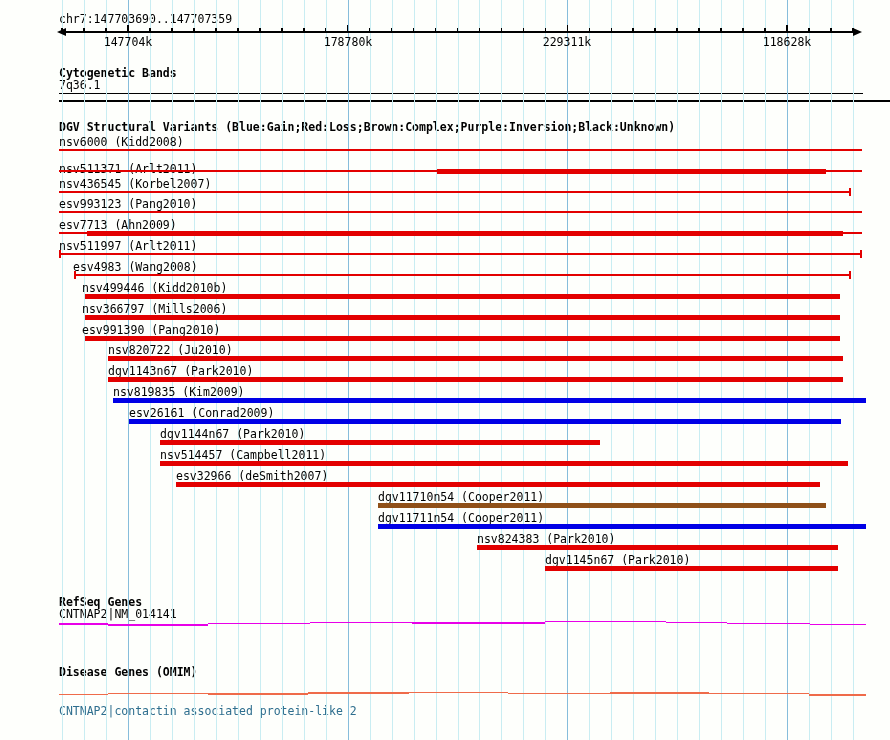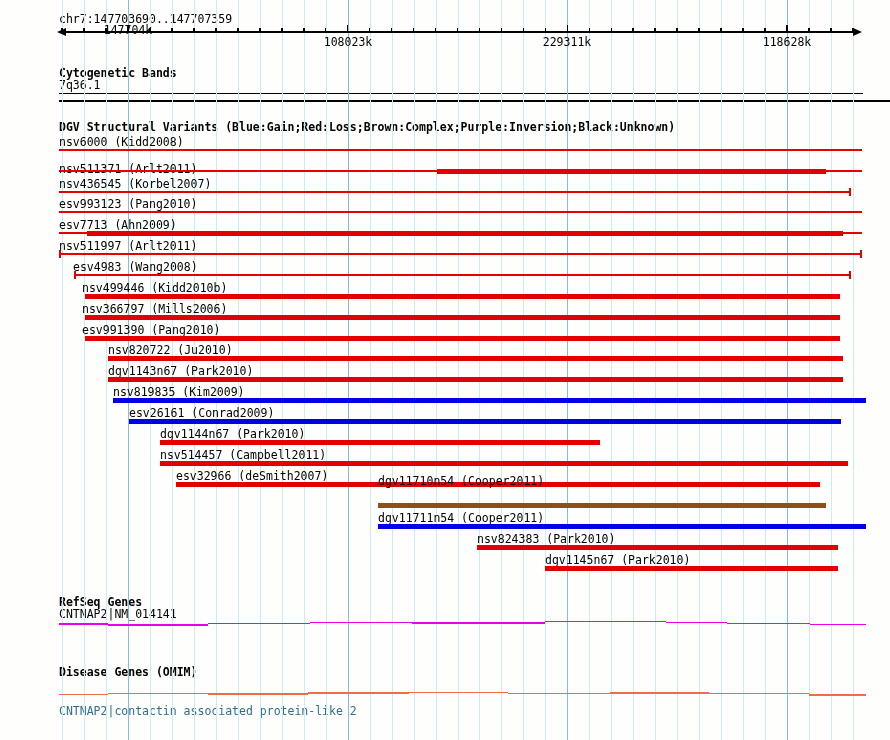--- a/index.html
+++ b/index.html
@@ -109,22 +109,22 @@
     <div style="position: absolute; left: 654.424px; top: 27.5px; width: 1.5px; height: 5px; background: rgb(0, 0, 0);"></div>
     <div style="position: absolute; left: 676.386px; top: 27.5px; width: 1.5px; height: 5px; background: rgb(0, 0, 0);"></div>
     <div style="position: absolute; left: 698.348px; top: 27.5px; width: 1.5px; height: 5px; background: rgb(0, 0, 0);"></div>
     <div style="position: absolute; left: 720.31px; top: 27.5px; width: 1.5px; height: 5px; background: rgb(0, 0, 0);"></div>
     <div style="position: absolute; left: 742.272px; top: 27.5px; width: 1.5px; height: 5px; background: rgb(0, 0, 0);"></div>
     <div style="position: absolute; left: 764.234px; top: 27.5px; width: 1.5px; height: 5px; background: rgb(0, 0, 0);"></div>
     <div style="position: absolute; left: 786.196px; top: 24.5px; width: 1.5px; height: 8px; background: rgb(0, 0, 0);"></div>
     <div style="position: absolute; left: 808.158px; top: 27.5px; width: 1.5px; height: 5px; background: rgb(0, 0, 0);"></div>
     <div style="position: absolute; left: 830.12px; top: 27.5px; width: 1.5px; height: 5px; background: rgb(0, 0, 0);"></div>
     <div style="position: absolute; left: 852.082px; top: 27.5px; width: 1.5px; height: 5px; background: rgb(0, 0, 0);"></div>
-    <div style="position: absolute; left: 128px; top: 24px; transform: translateX(-50%); white-space: pre;">147704k</div>
-    <div style="position: absolute; left: 348px; top: 36px; transform: translateX(-50%); white-space: pre;">108023k</div>
+    <div style="position: absolute; left: 128px; top: 36px; transform: translateX(-50%); white-space: pre;">147704k</div>
+    <div style="position: absolute; left: 348px; top: 36px; transform: translateX(-50%); white-space: pre;">178780k</div>
     <div style="position: absolute; left: 567px; top: 36px; transform: translateX(-50%); white-space: pre;">229311k</div>
     <div style="position: absolute; left: 787px; top: 36px; transform: translateX(-50%); white-space: pre;">118628k</div>
     <div style="position: absolute; left: 59px; top: 136px; white-space: pre;">nsv6000 (Kidd2008)</div>
     <div style="position: absolute; left: 59px; top: 149px; width: 803px; height: 1.7px; background: rgb(227, 0, 0);"></div>
     <div style="position: absolute; left: 59px; top: 157px; white-space: pre; margin-top: 6px;">nsv511371 (Arlt2011)</div>
     <div style="position: absolute; left: 59px; top: 170px; width: 803px; height: 1.7px; background: rgb(227, 0, 0);"></div>
     <div style="position: absolute; left: 437px; top: 168.5px; width: 389px; height: 5px; background: rgb(227, 0, 0);"></div>
     <div style="position: absolute; left: 59px; top: 178px; white-space: pre;">nsv436545 (Korbel2007)</div>
     <div style="position: absolute; left: 59px; top: 191px; width: 791px; height: 1.7px; background: rgb(227, 0, 0);"></div>
     <div style="position: absolute; left: 848.75px; top: 188.4px; width: 2px; height: 7.2px; background: rgb(227, 0, 0);"></div>
@@ -154,21 +154,21 @@
     <div style="position: absolute; left: 113px; top: 386px; white-space: pre;">nsv819835 (Kim2009)</div>
     <div style="position: absolute; left: 113px; top: 397.5px; width: 753px; height: 5px; background: rgb(0, 0, 230);"></div>
     <div style="position: absolute; left: 129px; top: 407px; white-space: pre;">esv26161 (Conrad2009)</div>
     <div style="position: absolute; left: 129px; top: 418.5px; width: 712px; height: 5px; background: rgb(0, 0, 230);"></div>
     <div style="position: absolute; left: 160px; top: 428px; white-space: pre;">dgv1144n67 (Park2010)</div>
     <div style="position: absolute; left: 160px; top: 439.5px; width: 440px; height: 5px; background: rgb(227, 0, 0);"></div>
     <div style="position: absolute; left: 160px; top: 449px; white-space: pre;">nsv514457 (Campbell2011)</div>
     <div style="position: absolute; left: 160px; top: 460.5px; width: 688px; height: 5px; background: rgb(227, 0, 0);"></div>
     <div style="position: absolute; left: 176px; top: 470px; white-space: pre;">esv32966 (deSmith2007)</div>
     <div style="position: absolute; left: 176px; top: 481.5px; width: 644px; height: 5px; background: rgb(227, 0, 0);"></div>
-    <div style="position: absolute; left: 378px; top: 475px; white-space: pre;">dgv11710n54 (Cooper2011)</div>
+    <div style="position: absolute; left: 378px; top: 491px; white-space: pre;">dgv11710n54 (Cooper2011)</div>
     <div style="position: absolute; left: 378px; top: 502.5px; width: 448px; height: 5px; background: rgb(143, 80, 24);"></div>
     <div style="position: absolute; left: 378px; top: 512px; white-space: pre;">dgv11711n54 (Cooper2011)</div>
     <div style="position: absolute; left: 378px; top: 523.5px; width: 488px; height: 5px; background: rgb(0, 0, 230);"></div>
     <div style="position: absolute; left: 477px; top: 533px; white-space: pre;">nsv824383 (Park2010)</div>
     <div style="position: absolute; left: 477px; top: 544.5px; width: 361px; height: 5px; background: rgb(227, 0, 0);"></div>
     <div style="position: absolute; left: 545px; top: 554px; white-space: pre;">dgv1145n67 (Park2010)</div>
     <div style="position: absolute; left: 545px; top: 565.5px; width: 293px; height: 5px; background: rgb(227, 0, 0);"></div>
     <div style="position: absolute; left: 59px; top: 623.25px; width: 49px; height: 1.6px; background: rgb(232, 0, 232);"></div>
     <div style="position: absolute; left: 108px; top: 624.45px; width: 100px; height: 1.6px; background: rgb(232, 0, 232);"></div>
     <div style="position: absolute; left: 208px; top: 622.75px; width: 102px; height: 1.6px; background: rgb(232, 0, 232);"></div>

